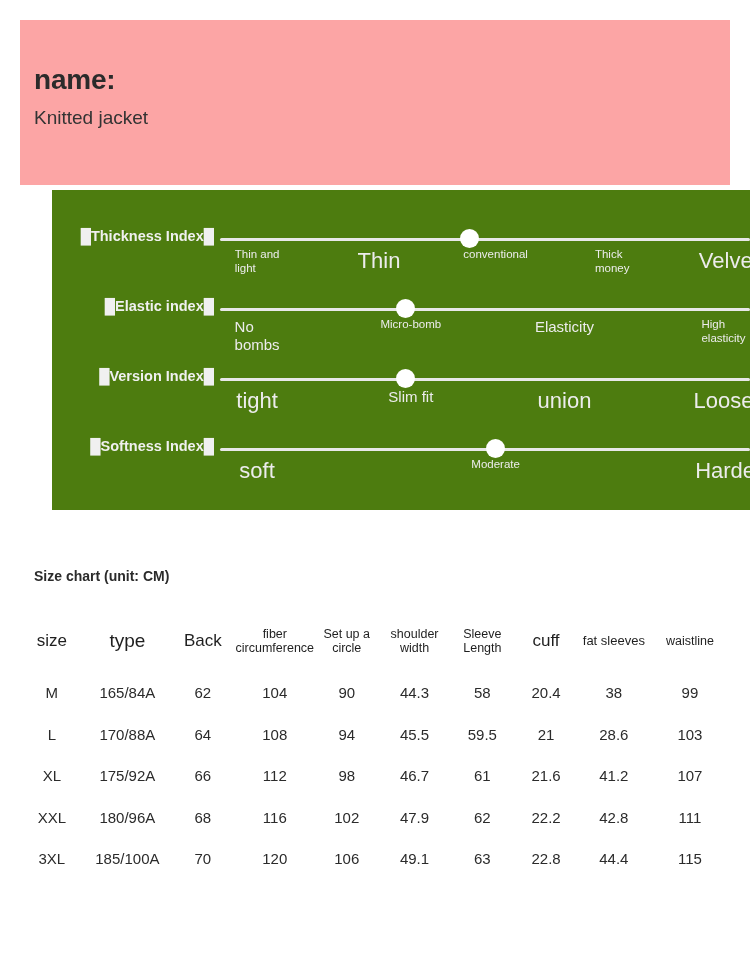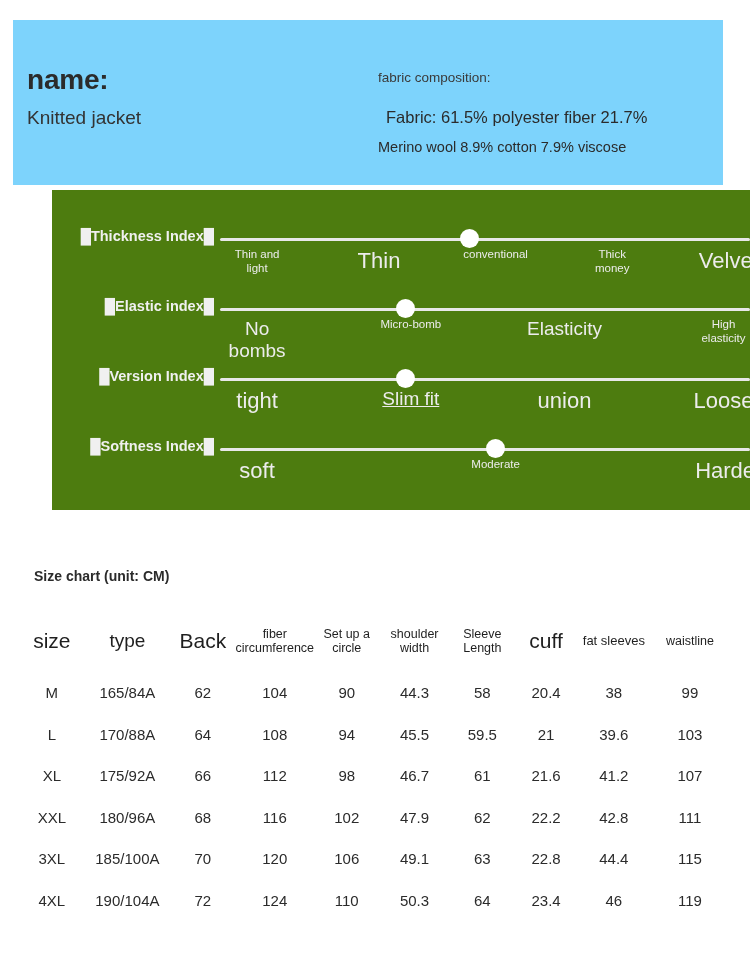--- a/index.html
+++ b/index.html
@@ -18,25 +18,25 @@
 
   .page {
     position: relative;
     width: 750px;
     height: 978px;
   }
 
   
   .header-panel {
     position: absolute;
-    left: 13px;
+    left: 20px;
     top: 20px;
     width: 710px;
     height: 165px;
-    background: #7dd3fc;
+    background: #fca5a5;
     box-sizing: border-box;
   }
   .hdr-name-block {
     position: absolute;
     left: 14px;
     top: 45px;
     width: 330px;
   }
   .hdr-name-label {
     font-size: 28px;
@@ -142,27 +142,27 @@
     position: absolute;
     left: 168px;
     top: 40px;
     width: 530px;
     height: 46px;
   }
   .scale-label {
     position: absolute;
     top: 0;
     transform: translateX(-50%);
-    text-align: center;
+    text-align: left;
     color: #ececec;
     line-height: 1.18;
     white-space: pre-line;
   }
   .sz-lg { font-size: 22px; }
-  .sz-md { font-size: 19px; }
+  .sz-md { font-size: 15px; }
   .sz-sm { font-size: 11.5px; }
 
   
   .size-title {
     position: absolute;
     left: 34px;
     top: 568px;
     font-size: 14px;
     color: #2b2b2b;
     font-weight: bold;
@@ -189,39 +189,34 @@
     line-height: 1.15;
     white-space: pre-line;
     font-weight: normal;
   }
   .size-table tbody td {
     height: 41.5px;
     font-size: 15px;
     color: #2b2b2b;
     font-weight: normal;
   }
-  .th-xl { font-size: 21px; }
+  .th-xl { font-size: 17px; }
   .th-l  { font-size: 19px; }
   .th-m  { font-size: 12.5px; }
   .th-s  { font-size: 13px; }
 </style>
 </head>
 <body>
 
 <div class="page">
 
   <div class="header-panel">
     <div class="hdr-name-block">
       <div class="hdr-name-label">name:</div>
       <div class="hdr-name-value">Knitted jacket</div>
-    </div>
-    <div class="hdr-fabric-block">
-      <div class="hdr-fabric-label">fabric composition:</div>
-      <div class="hdr-fabric-line1">Fabric: 61.5% polyester fiber 21.7%</div>
-      <div class="hdr-fabric-line2">Merino wool 8.9% cotton 7.9% viscose</div>
     </div>
   </div>
 
   <div class="index-panel" id="index-panel" style="background: #4d7c0f; margin-left: 32px;">
       <div class="index-row r0">
         <div class="row-label">█Thickness Index█</div>
         <div class="slider">
           <div class="slider-track"></div>
           <div class="slider-knob" style="left: 47%;"></div>
         </div>
@@ -251,21 +246,21 @@
         </div>
       </div>
       <div class="index-row r2">
         <div class="row-label">█Version Index█</div>
         <div class="slider">
           <div class="slider-track"></div>
           <div class="slider-knob" style="left: 35%;"></div>
         </div>
         <div class="scale-labels">
           <div class="scale-label sz-lg" style="left: 7%;">tight</div>
-          <div class="scale-label sz-md" style="left: 36%; text-decoration: underline;">Slim fit</div>
+          <div class="scale-label sz-md" style="left: 36%;">Slim fit</div>
           <div class="scale-label sz-lg" style="left: 65%;">union</div>
           <div class="scale-label sz-lg" style="left: 95%;">Loose</div>
         </div>
       </div>
       <div class="index-row r3">
         <div class="row-label">█Softness Index█</div>
         <div class="slider">
           <div class="slider-track"></div>
           <div class="slider-knob" style="left: 52%;"></div>
         </div>
@@ -325,21 +320,21 @@
         </tr>
         <tr>
           <td>L</td>
           <td>170/88A</td>
           <td>64</td>
           <td>108</td>
           <td>94</td>
           <td>45.5</td>
           <td>59.5</td>
           <td>21</td>
-          <td>39.6</td>
+          <td>28.6</td>
           <td>103</td>
         </tr>
         <tr>
           <td>XL</td>
           <td>175/92A</td>
           <td>66</td>
           <td>112</td>
           <td>98</td>
           <td>46.7</td>
           <td>61</td>
@@ -364,28 +359,16 @@
           <td>185/100A</td>
           <td>70</td>
           <td>120</td>
           <td>106</td>
           <td>49.1</td>
           <td>63</td>
           <td>22.8</td>
           <td>44.4</td>
           <td>115</td>
         </tr>
-        <tr>
-          <td>4XL</td>
-          <td>190/104A</td>
-          <td>72</td>
-          <td>124</td>
-          <td>110</td>
-          <td>50.3</td>
-          <td>64</td>
-          <td>23.4</td>
-          <td>46</td>
-          <td>119</td>
-        </tr>
       </tbody>
   </table>
 
 </div>
 
 </body></html>

